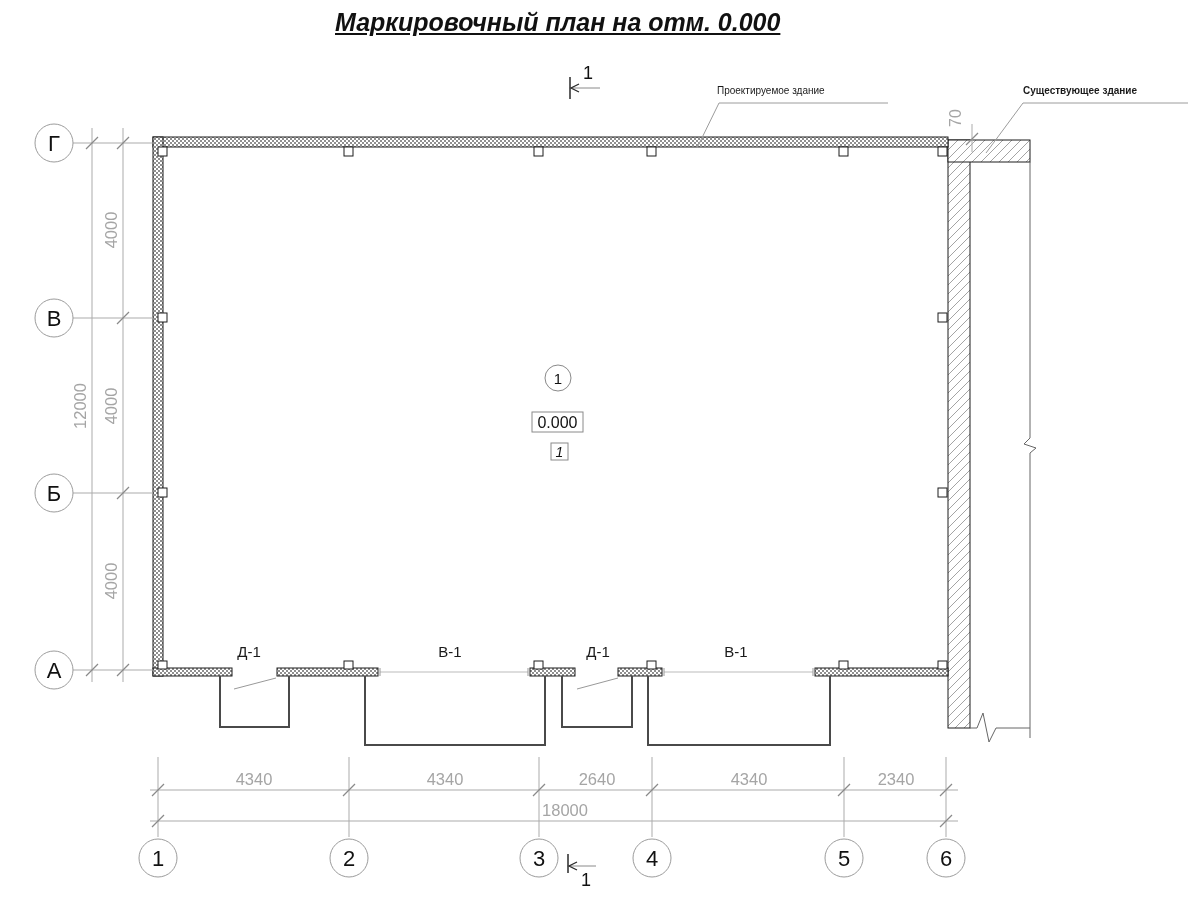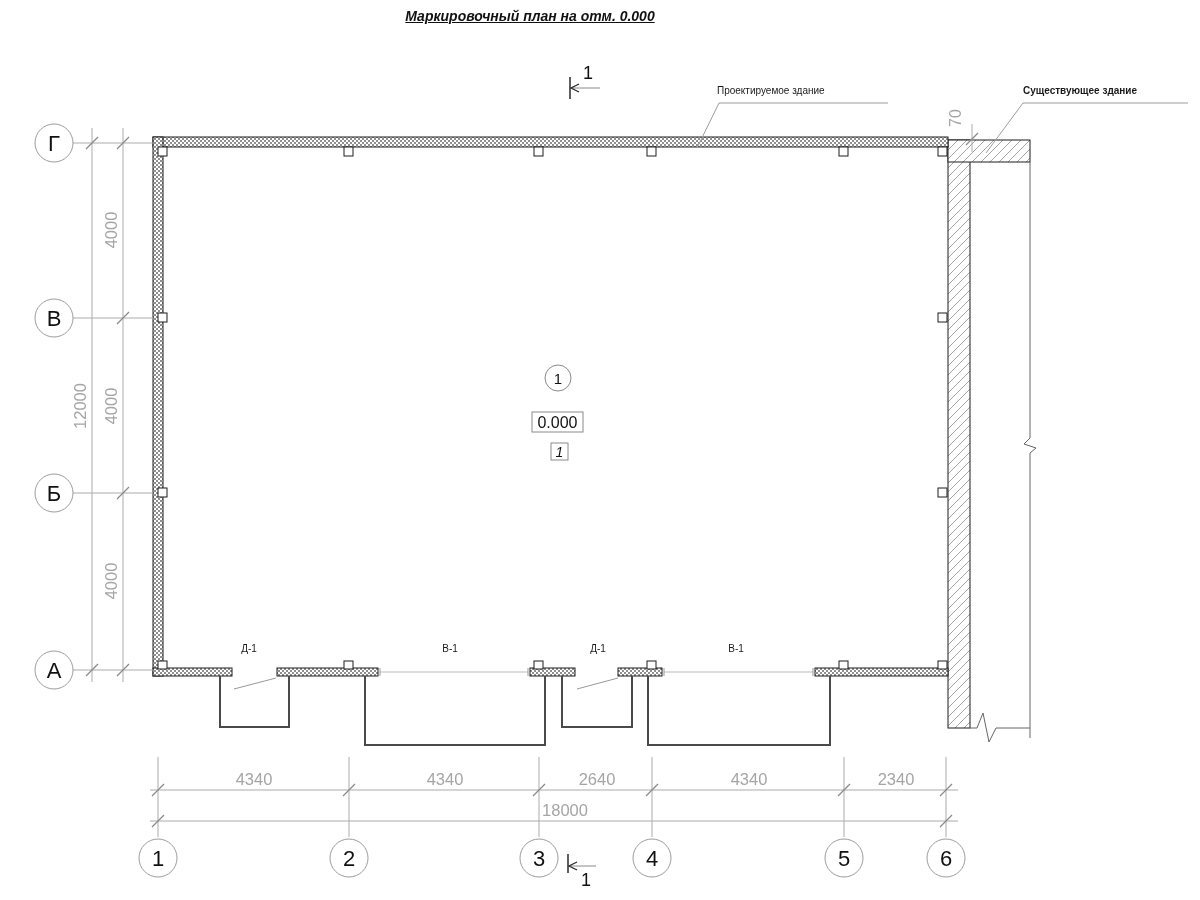--- a/index.html
+++ b/index.html
@@ -1,26 +1,26 @@
 <!DOCTYPE html>
 <html><head>
 <meta charset="utf-8">
 <style>
   html,body{margin:0;padding:0;background:#fff;}
   #stage{position:relative;width:1200px;height:900px;background:#fff;overflow:hidden;
          font-family:"Liberation Sans",sans-serif;}
   #plan-svg{position:absolute;left:0;top:0;}
   .lbl{position:absolute;color:#1a1a1a;white-space:nowrap;}
   #title{left:335px;top:8px;width:390px;text-align:center;
-         font-size:14px;font-style:italic;font-weight:700;
+         font-size:25px;font-style:italic;font-weight:700;
          text-decoration:underline;color:#111;}
   .leader-lbl{font-size:10px;top:85px;text-align:right;}
   #lbl-projected{left:717px;}
   #lbl-existing{left:1023px;font-weight:bold;}
-  .opening-lbl{font-size:10px;top:643px;width:44px;text-align:center;}
+  .opening-lbl{font-size:15px;top:643px;width:44px;text-align:center;}
   #op1{left:227px;} #op2{left:428px;} #op3{left:576px;} #op4{left:714px;}
   .section-lbl{font-size:18px;color:#111;}
   #sec-top{left:583px;top:63px;}
   #sec-bottom{left:581px;top:870px;}
   svg text{font-family:"Liberation Sans",sans-serif;}
 </style>
 </head>
 <body>
 
 <div id="stage">

